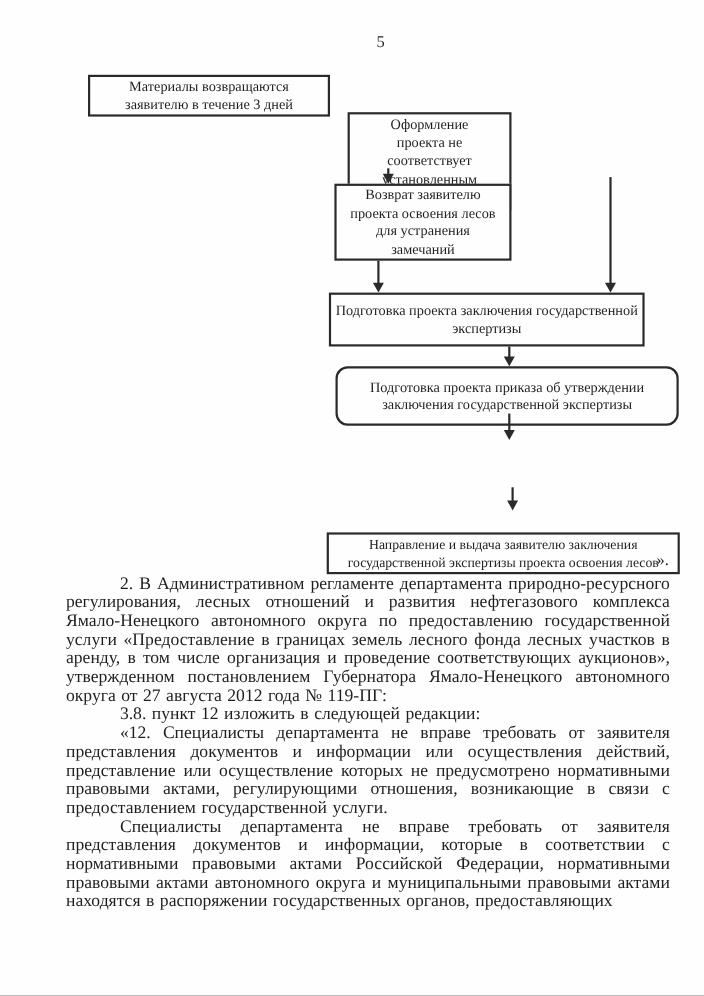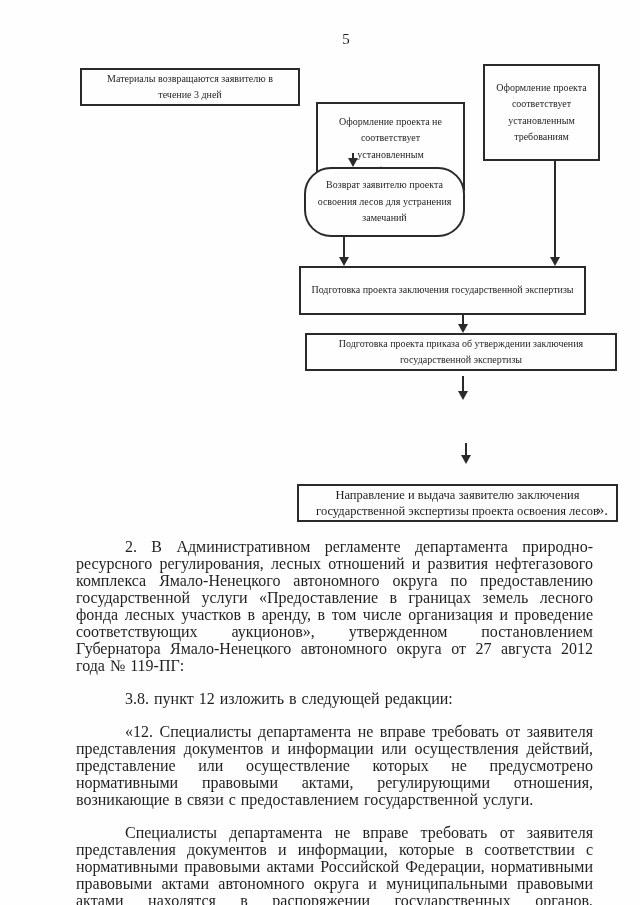--- a/index.html
+++ b/index.html
@@ -15,30 +15,30 @@
   .page-number{
     position:absolute;top:31px;left:0;width:692px;
     text-align:center;font-size:15px;
   }
   .fc-box{
     position:absolute;
     border:2px solid #2a2a2a;
     box-sizing:border-box;
     display:flex;align-items:center;justify-content:center;
     text-align:center;
-    font-size:10px;line-height:16.5px;
+    font-size:13px;line-height:16.5px;
     padding:1px 2px;
     background:#fefefe;
   }
   .b1{left:80px;top:68px;width:220px;height:38px;padding:1px 9px;}
   .b2{left:316px;top:64px;width:149px;height:89px;padding:1px 14px;margin-top:38px;}
   .b3{left:483px;top:64px;width:117px;height:97px;padding:1px 4px;}
-  .b4{left:304px;top:167px;width:161px;height:70px;padding:1px 7px;border-radius:27px;}
+  .b4{left:304px;top:167px;width:161px;height:70px;padding:1px 7px;}
   .b5{left:299px;top:266px;width:287px;height:49px;}
-  .b6{left:305px;top:333px;width:312px;height:38px;}
+  .b6{left:305px;top:333px;width:312px;height:54px;border-radius:11px;}
   .b7{left:305px;top:400px;width:312px;height:43px;}
   .b8{left:297px;top:464px;width:321px;height:38px;font-size:12.5px;margin-top:20px;}
   .vline{position:absolute;width:2px;background:#2a2a2a;}
   .l1{left:352px;top:153px;height:6px;}
   .l2{left:343px;top:237px;height:21px;}
   .l3{left:554px;top:161px;height:97px;}
   .l4{left:462px;top:315px;height:10px;}
   .l5{left:462px;top:376px;height:15px;}
   .l6{left:465px;top:443px;height:13px;}
   .arrowhead{
@@ -54,42 +54,39 @@
   .a5{left:458px;top:391px;}
   .a6{left:461px;top:455px;}
   .close-mark{
     position:absolute;top:502px;right:32px;
     font-size:15px;
   }
   .body-text{
     position:absolute;left:60px;top:522px;width:549px;
   }
   .body-text p{
-    margin:16px;
+    margin:0;
     font-size:16px;line-height:17px;
     text-align:justify;
     text-indent:49px;
     word-spacing:1px;
   }
 </style>
 </head>
 <body>
 
 <div class="page">
 
   <div class="page-number">5</div>
 
   <div class="fc-box b1">
     <span>Материалы возвращаются заявителю в течение 3 дней</span>
   </div>
   <div class="fc-box b2">
     <span>Оформление проекта не соответствует установленным требованиям</span>
-  </div>
-  <div class="fc-box b3">
-    <span>Оформление проекта соответствует установленным требованиям</span>
   </div>
   <div class="fc-box b4">
     <span>Возврат заявителю проекта освоения лесов для устранения замечаний</span>
   </div>
   <div class="fc-box b5">
     <span>Подготовка проекта заключения государственной экспертизы</span>
   </div>
   <div class="fc-box b6">
     <span>Подготовка проекта приказа об утверждении заключения государственной экспертизы</span>
   </div>

